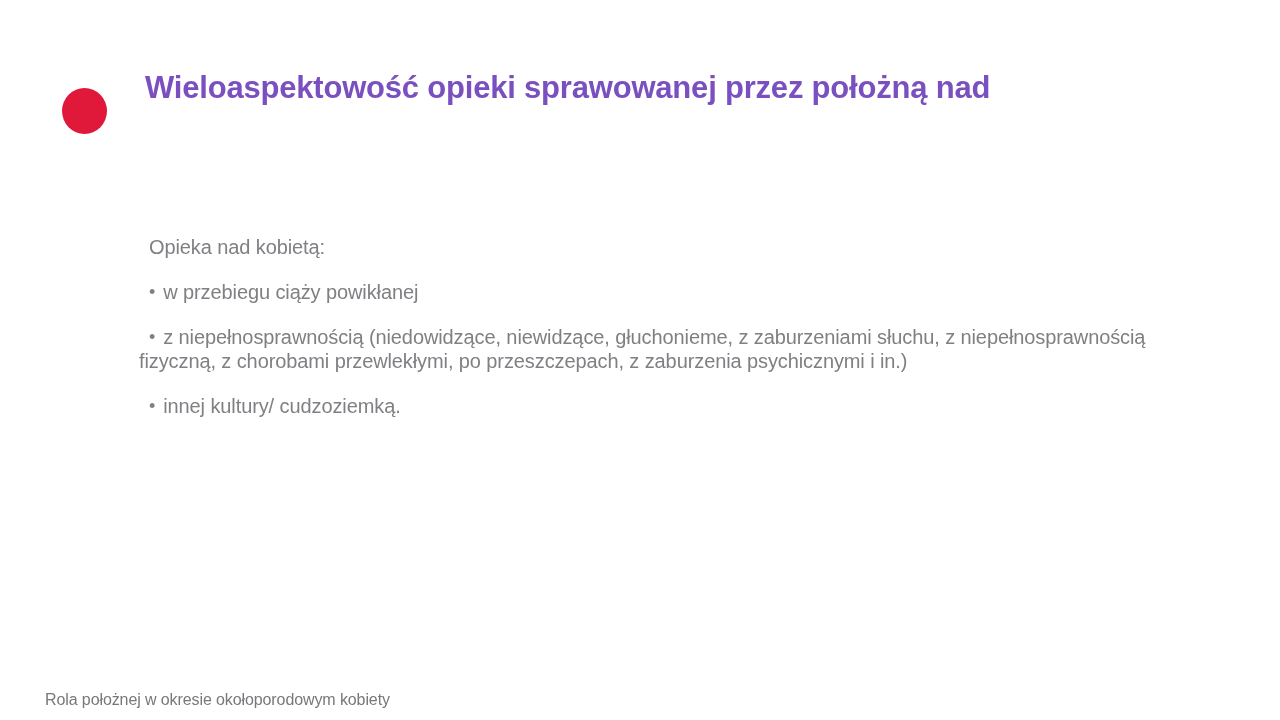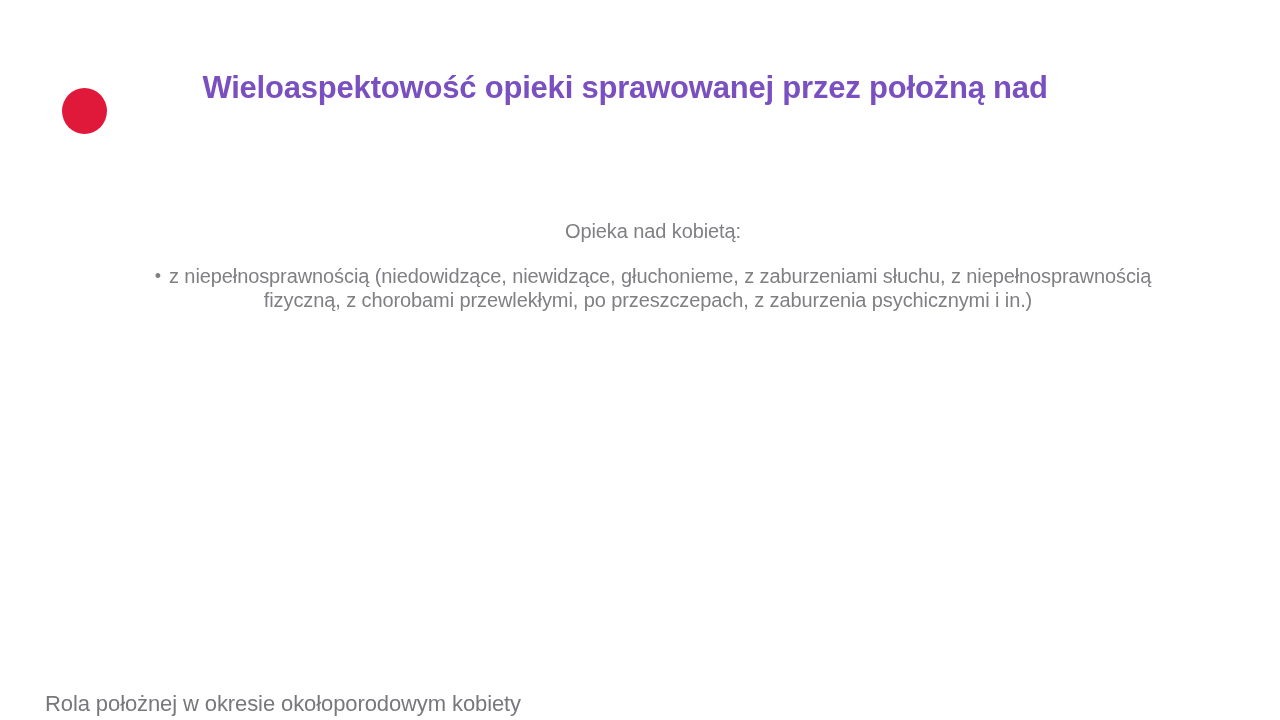--- a/index.html
+++ b/index.html
@@ -7,21 +7,20 @@
   body {
     font-family: "Liberation Sans", "DejaVu Sans", sans-serif;
     background: #ffffff;
     overflow: hidden;
   }
   .slide {
     position: relative;
     width: 1280px;
     height: 720px;
     background: #ffffff;
-    text-align: center;
   }
   .accent-dot {
     position: absolute;
     left: 62px;
     top: 88px;
     width: 45px;
     height: 46px;
     border-radius: 50%;
     background: #e0193a;
   }
@@ -32,21 +31,21 @@
     width: 960px;
     font-size: 31px;
     font-weight: bold;
     line-height: 43px;
     color: #7a50c0;
     letter-spacing: -0.2px;
   }
   .body-block {
     position: absolute;
     left: 139px;
-    top: 220px;
+    top: 236px;
     width: 1018px;
     color: #808084;
     font-size: 20px;
     line-height: 23.5px;
     letter-spacing: -0.1px;
   }
   .body-block p {
     margin: 0 0 21.5px 0;
     text-indent: 10px; 
   }
@@ -54,43 +53,49 @@
     display: inline-block;
     text-indent: 0;
     margin-right: 8px;
     font-size: 18px;
     vertical-align: 1px;
   }
   .footer-text {
     position: absolute;
     left: 45px;
     top: 691px;
-    font-size: 22px;
+    font-size: 16px;
     color: #78787c;
     letter-spacing: -0.1px;
   }
 </style>
 </head>
 <body>
 
 <div class="slide">
 
   <div class="accent-dot"></div>
 
   <h1 class="slide-title">
     <span>Wieloaspektowość opieki sprawowanej przez położną nad</span><br>
   </h1>
 
   <div class="body-block">
     <p><span>Opieka nad kobietą:</span></p>
 
 
+    <p>
+      <span class="bullet-dot">•</span><span>w przebiegu ciąży powikłanej</span>
+    </p>
 
 
     <p>
       <span class="bullet-dot">•</span><span>z niepełnosprawnością (niedowidzące, niewidzące, głuchonieme, z zaburzeniami słuchu, z niepełnosprawnością fizyczną, z chorobami przewlekłymi, po przeszczepach,  z zaburzenia psychicznymi i in.)</span>
     </p>
 
+    <p>
+      <span class="bullet-dot">•</span><span>innej kultury/ cudzoziemką.</span>
+    </p>
   </div>
 
   <p class="footer-text">Rola położnej w okresie okołoporodowym kobiety</p>
 
 </div>
 
 </body></html>

